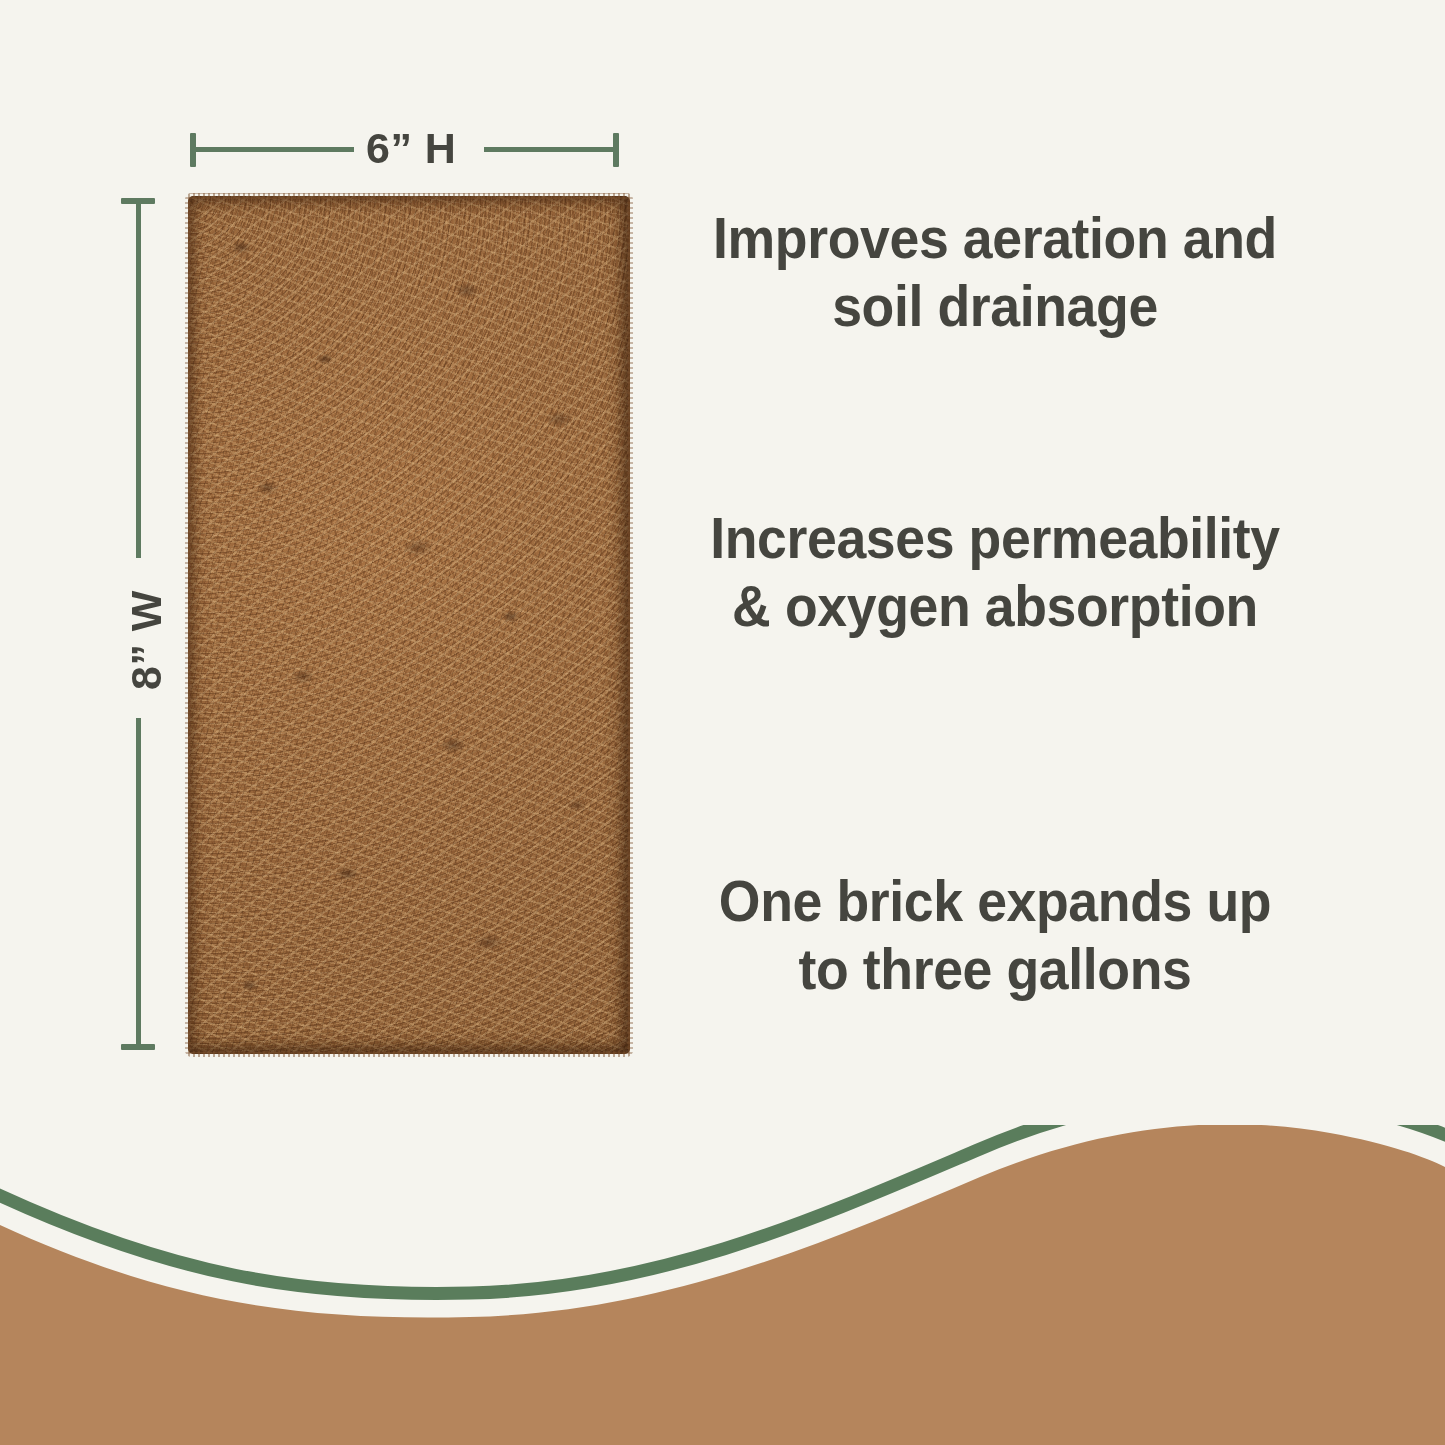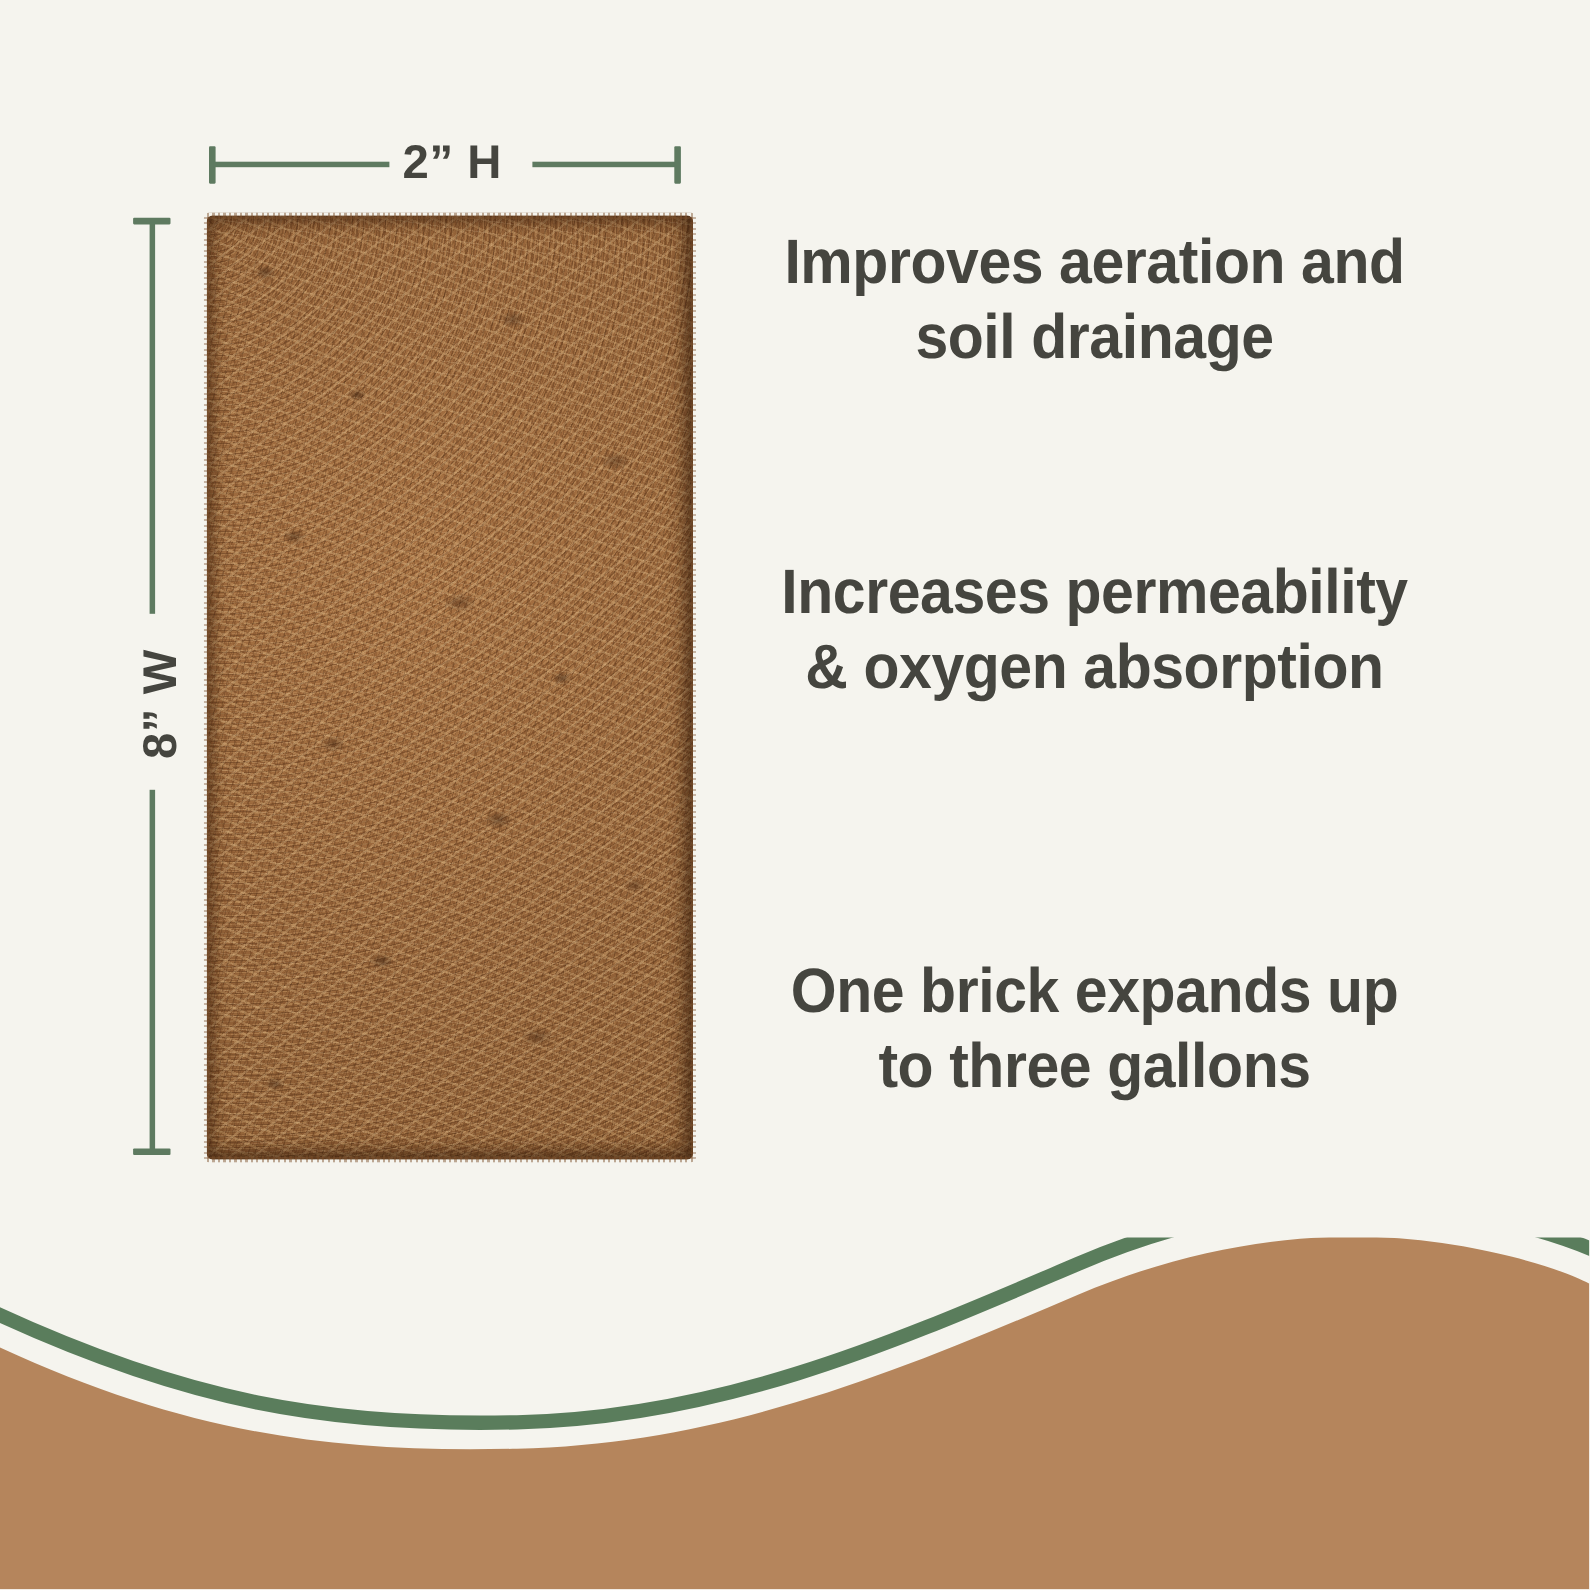--- a/index.html
+++ b/index.html
@@ -184,21 +184,21 @@
     display: block;
   }
 </style>
 </head>
 <body style="background: rgb(245, 244, 238);">
 
 <div id="stage" style="background: rgb(245, 244, 238);">
 
   <div class="dim-cap-h" style="left: 190px; top: 133px; background: rgb(94, 122, 96);"></div>
   <div class="dim-line-h" style="left: 194px; top: 147px; width: 160px; background: rgb(94, 122, 96);"></div>
-  <div class="dim-label" id="label-width" style="color: rgb(69, 69, 63);">2” H</div>
+  <div class="dim-label" id="label-width" style="color: rgb(69, 69, 63);">6” H</div>
   <div class="dim-line-h" style="left: 484px; top: 147px; width: 134px; background: rgb(94, 122, 96);"></div>
   <div class="dim-cap-h" style="left: 613px; top: 133px; background: rgb(94, 122, 96);"></div>
 
   <div class="dim-cap-v" style="left: 121px; top: 198px; background: rgb(94, 122, 96);"></div>
   <div class="dim-line-v" style="left: 136px; top: 202px; height: 356px; background: rgb(94, 122, 96);"></div>
   <div class="dim-label" id="label-height" style="color: rgb(69, 69, 63);">8” W</div>
   <div class="dim-line-v" style="left: 136px; top: 718px; height: 330px; background: rgb(94, 122, 96);"></div>
   <div class="dim-cap-v" style="left: 121px; top: 1044px; background: rgb(94, 122, 96);"></div>
 
   <div id="brick-wrap">

